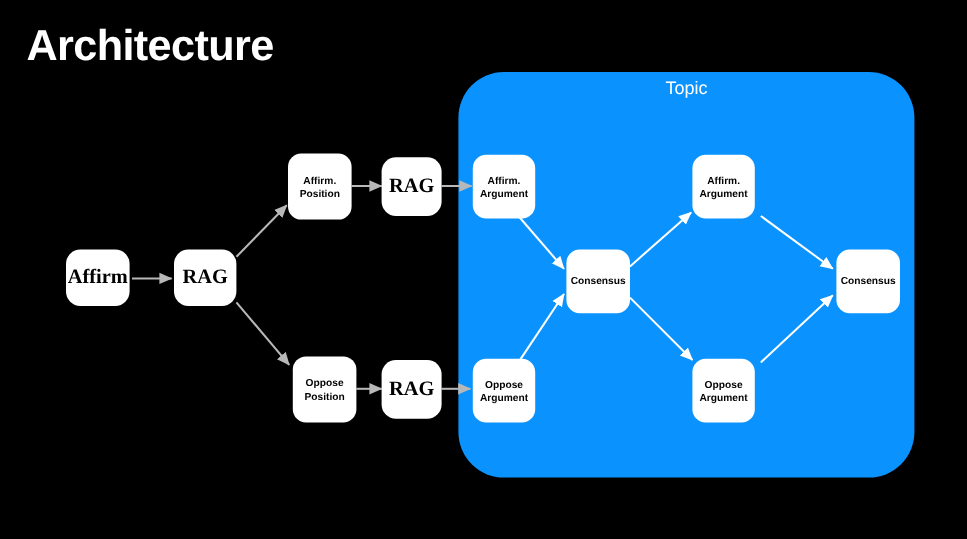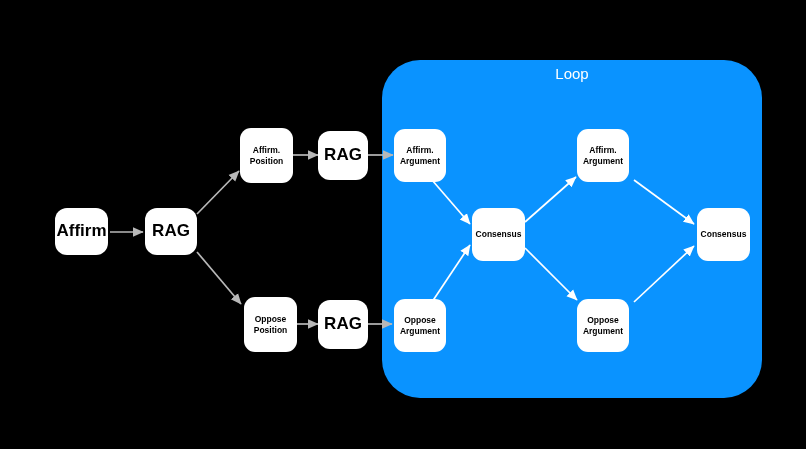--- a/index.html
+++ b/index.html
@@ -51,40 +51,41 @@
     color: #000000;
     border-radius: 11px;
     display: flex;
     align-items: center;
     justify-content: center;
     text-align: center;
     box-sizing: border-box;
     line-height: 1.18;
     font-weight: bold;
   }
-  .node.big { font-size: 17px; border-radius: 12px; }
+  .node.big { font-size: 17px; border-radius: 12px; font-family: Liberation Serif, serif; }
   .node.small { font-size: 8.5px; }
   .node .lbl { display: block; padding: 0 2px; }
   #svg-arrows {
     position: absolute;
     left: 0;
     top: 0;
     width: 806px;
     height: 449px;
     pointer-events: none;
   }
 </style>
 </head>
 <body>
 
 <div id="canvas">
 
+  <div id="slide-title">Architecture</div>
 
   <div id="loop-container">
-    <div id="loop-label">Loop</div>
+    <div id="loop-label">Topic</div>
   </div>
 
   <svg id="svg-arrows" viewBox="0 0 806 449">
     <defs>
       <marker id="ah-gray" markerWidth="7" markerHeight="7" refX="6" refY="3.2" orient="auto">
         <path d="M0,0.4 L6.4,3.2 L0,6" fill="#b8b8b8"></path>
       </marker>
       <marker id="ah-white" markerWidth="7" markerHeight="7" refX="6" refY="3.2" orient="auto">
         <path d="M0,0.4 L6.4,3.2 L0,6" fill="#ffffff"></path>
       </marker>

